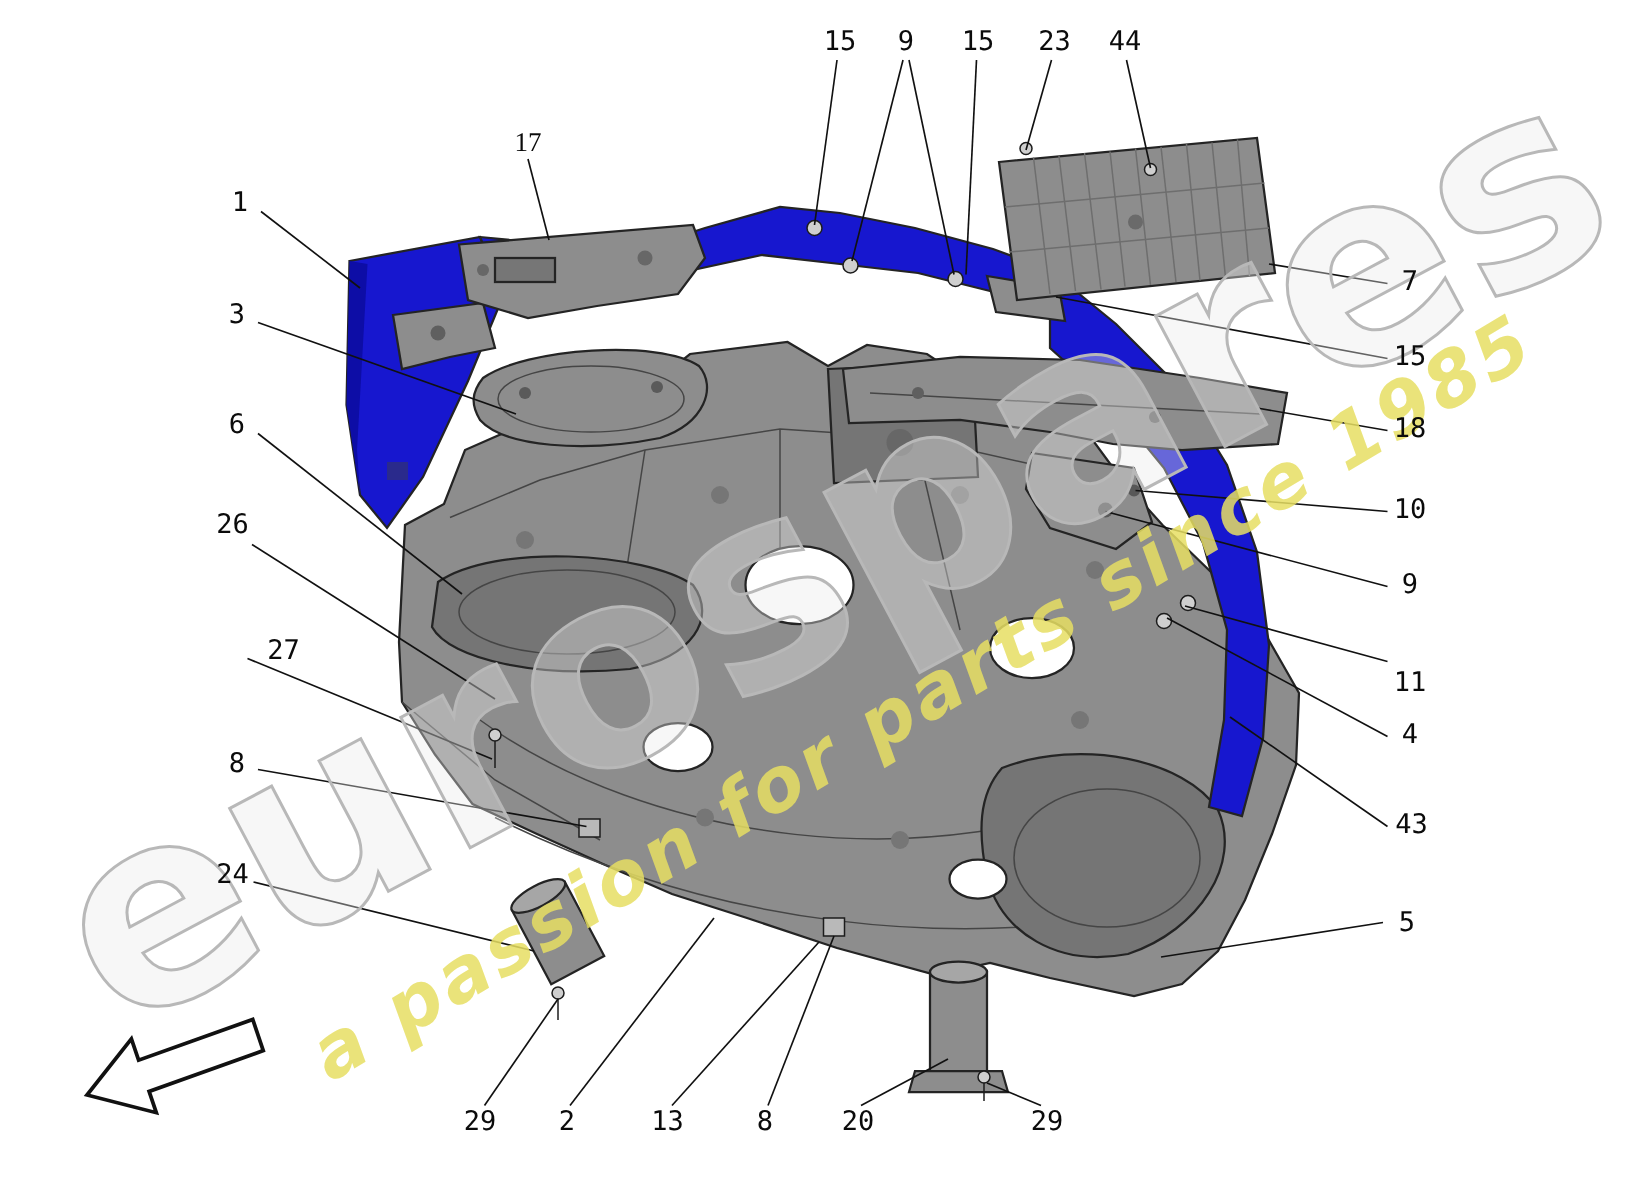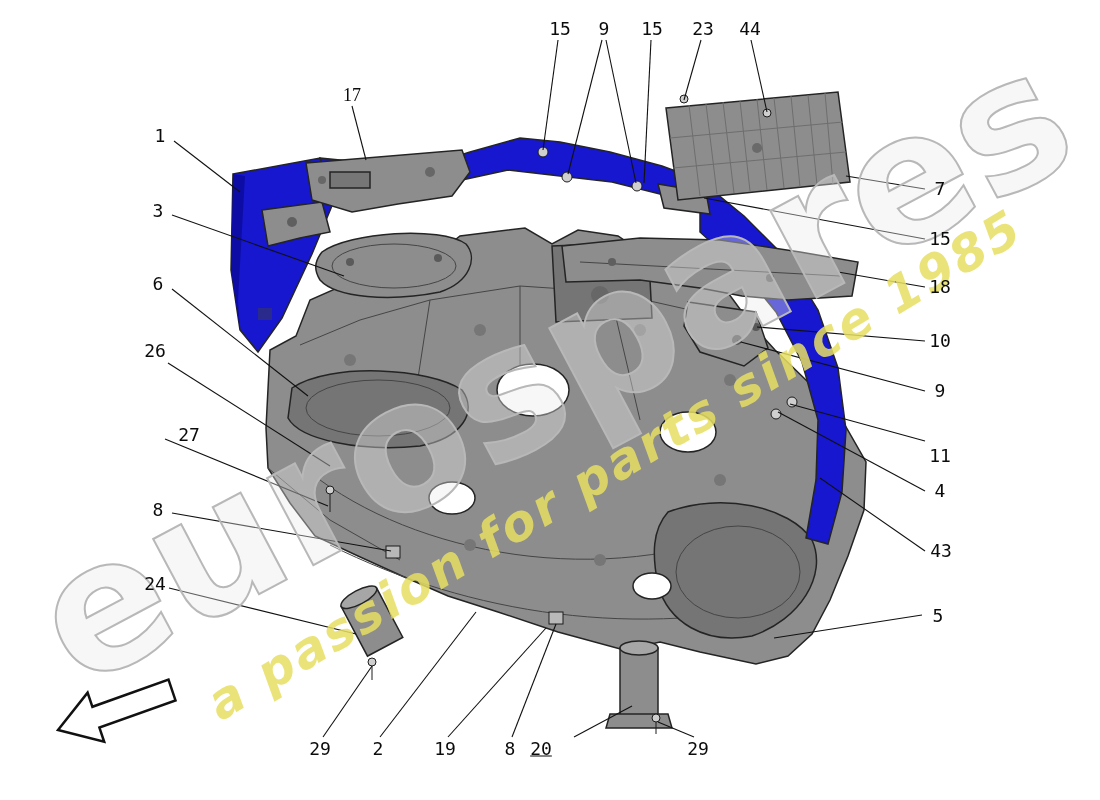--- a/index.html
+++ b/index.html
@@ -246,23 +246,23 @@
       <div class="callout" style="left: 352px; top: 95px; font-family: Liberation Serif, serif;">17</div>
       <div class="callout" style="left: 160px; top: 135px;">1</div>
       <div class="callout" style="left: 158px; top: 210px;">3</div>
       <div class="callout" style="left: 158px; top: 283px;">6</div>
       <div class="callout" style="left: 155px; top: 350px;">26</div>
       <div class="callout" style="left: 152px; top: 434px; margin-left: 37px;">27</div>
       <div class="callout" style="left: 158px; top: 509px;">8</div>
       <div class="callout" style="left: 155px; top: 583px;">24</div>
       <div class="callout" style="left: 320px; top: 748px;">29</div>
       <div class="callout" style="left: 378px; top: 748px;">2</div>
-      <div class="callout" style="left: 445px; top: 748px;">19</div>
+      <div class="callout" style="left: 445px; top: 748px;">13</div>
       <div class="callout" style="left: 510px; top: 748px;">8</div>
-      <div class="callout" style="left: 541px; top: 748px; text-decoration: underline;">20</div>
+      <div class="callout" style="left: 572px; top: 748px;">20</div>
       <div class="callout" style="left: 698px; top: 748px;">29</div>
       <div class="callout" style="left: 940px; top: 188px;">7</div>
       <div class="callout" style="left: 940px; top: 238px;">15</div>
       <div class="callout" style="left: 940px; top: 286px;">18</div>
       <div class="callout" style="left: 940px; top: 340px;">10</div>
       <div class="callout" style="left: 940px; top: 390px;">9</div>
       <div class="callout" style="left: 940px; top: 440px; margin-top: 15px;">11</div>
       <div class="callout" style="left: 940px; top: 490px;">4</div>
       <div class="callout" style="left: 941px; top: 550px;">43</div>
       <div class="callout" style="left: 938px; top: 615px;">5</div>

